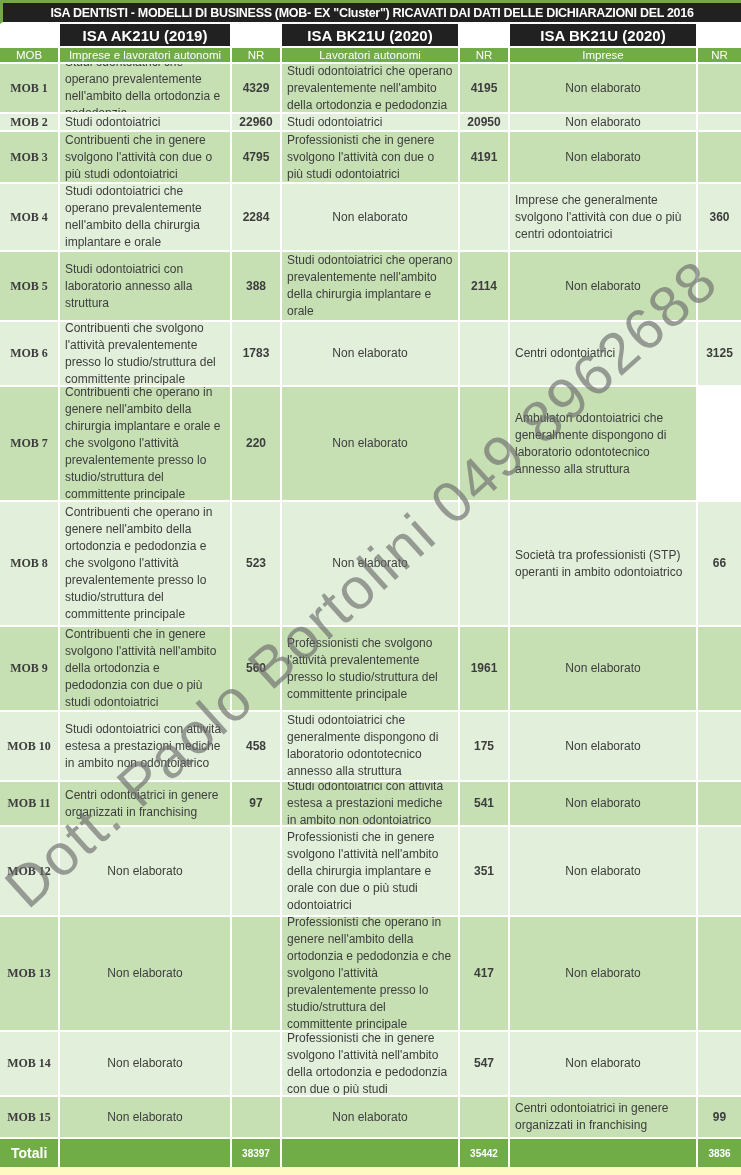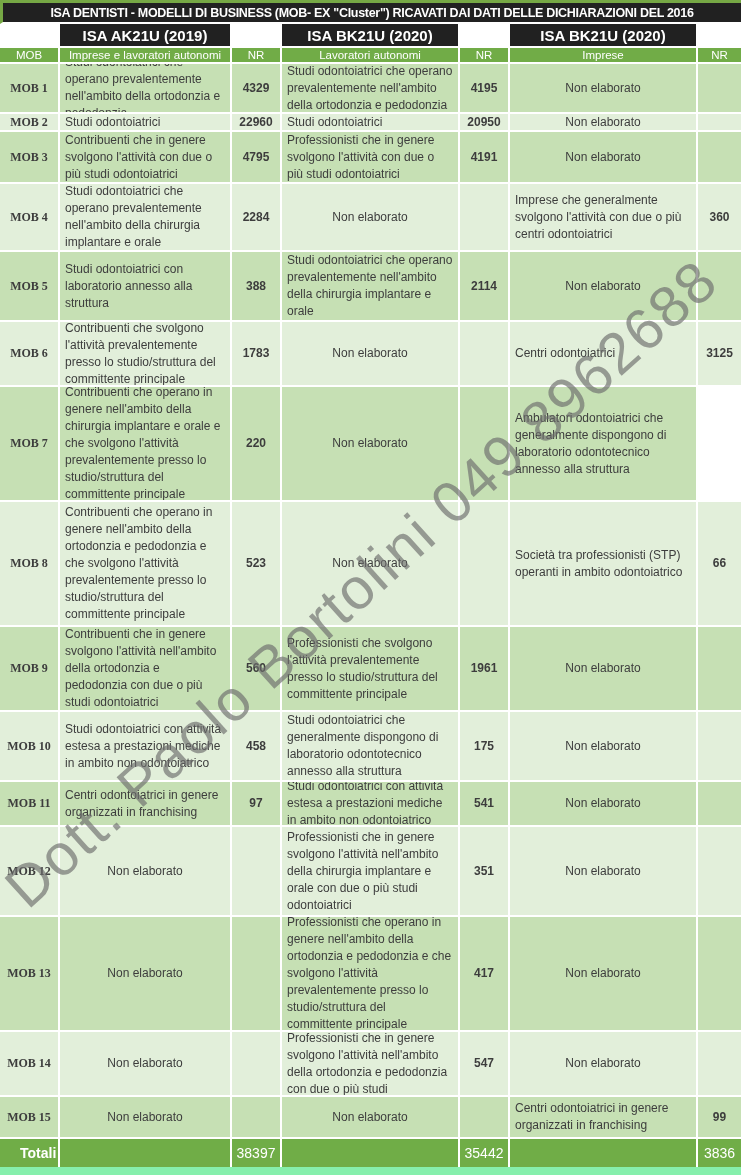--- a/index.html
+++ b/index.html
@@ -1,18 +1,18 @@
 <!DOCTYPE html>
 <html><head>
 <meta charset="utf-8">
 <style>
   html,body{margin:0;padding:0;background:#fff;}
   body{width:741px;height:1175px;overflow:hidden;position:relative;
        font-family:"Liberation Sans","DejaVu Sans",sans-serif;color:#3d3d3d;}
-  .page{position:relative;width:741px;height:1175px;background:#86efac;}
+  .page{position:relative;width:741px;height:1175px;background:#fef9c3;}
 
   .title{box-sizing:border-box;height:24px;background:#212121;color:#fff;
          border-top:3px solid #76a845;border-left:3px solid #76a845;border-bottom:2px solid #fff;
          display:flex;align-items:center;justify-content:center;
          font-weight:bold;font-size:12.5px;letter-spacing:-0.3px;white-space:nowrap;overflow:hidden;}
 
   .grid{display:grid;grid-template-columns:58px 170px 48px 176px 48px 186px 43px;
         column-gap:2px;box-sizing:border-box;border-bottom:2px solid #fff;background:#fff;}
   .ghead{height:24px;}
   .ghead .gcell{background:#fff;}
@@ -25,22 +25,22 @@
   .row .cell{overflow:hidden;display:flex;align-items:center;font-size:12px;line-height:17px;}
   .row.a .cell{background:#c6e0b4;}
   .row.b .cell{background:#e2efda;}
   .cell.mob{justify-content:center;font-weight:bold;font-size:12px;font-family:Liberation Serif, serif;}
   .cell.d{padding:0 5px;text-align:left;justify-content:flex-start;}
   .cell.d.center{justify-content:center;text-align:center;}
   .cell.n{justify-content:center;font-weight:bold;text-align:center;}
 
   .total{height:28px;border-bottom:none;}
   .total .cell{background:#70ad47;color:#fff;display:flex;align-items:center;overflow:hidden;}
-  .total .tlabel{padding-left:20px;font-weight:bold;font-size:14px;}
-  .total .tn{justify-content:center;font-weight:normal;font-size:14px;}
+  .total .tlabel{padding-left:11px;font-weight:bold;font-size:14px;}
+  .total .tn{justify-content:center;font-weight:bold;font-size:10px;}
 
   .watermark{position:absolute;left:14px;top:862px;width:1010px;
              transform:rotate(-42deg);transform-origin:0 50%;
              font-size:58px;letter-spacing:2px;white-space:nowrap;
              color:rgba(108,108,108,0.65);pointer-events:none;z-index:5;}
 </style>
 </head>
 <body>
 
 <div class="page">

